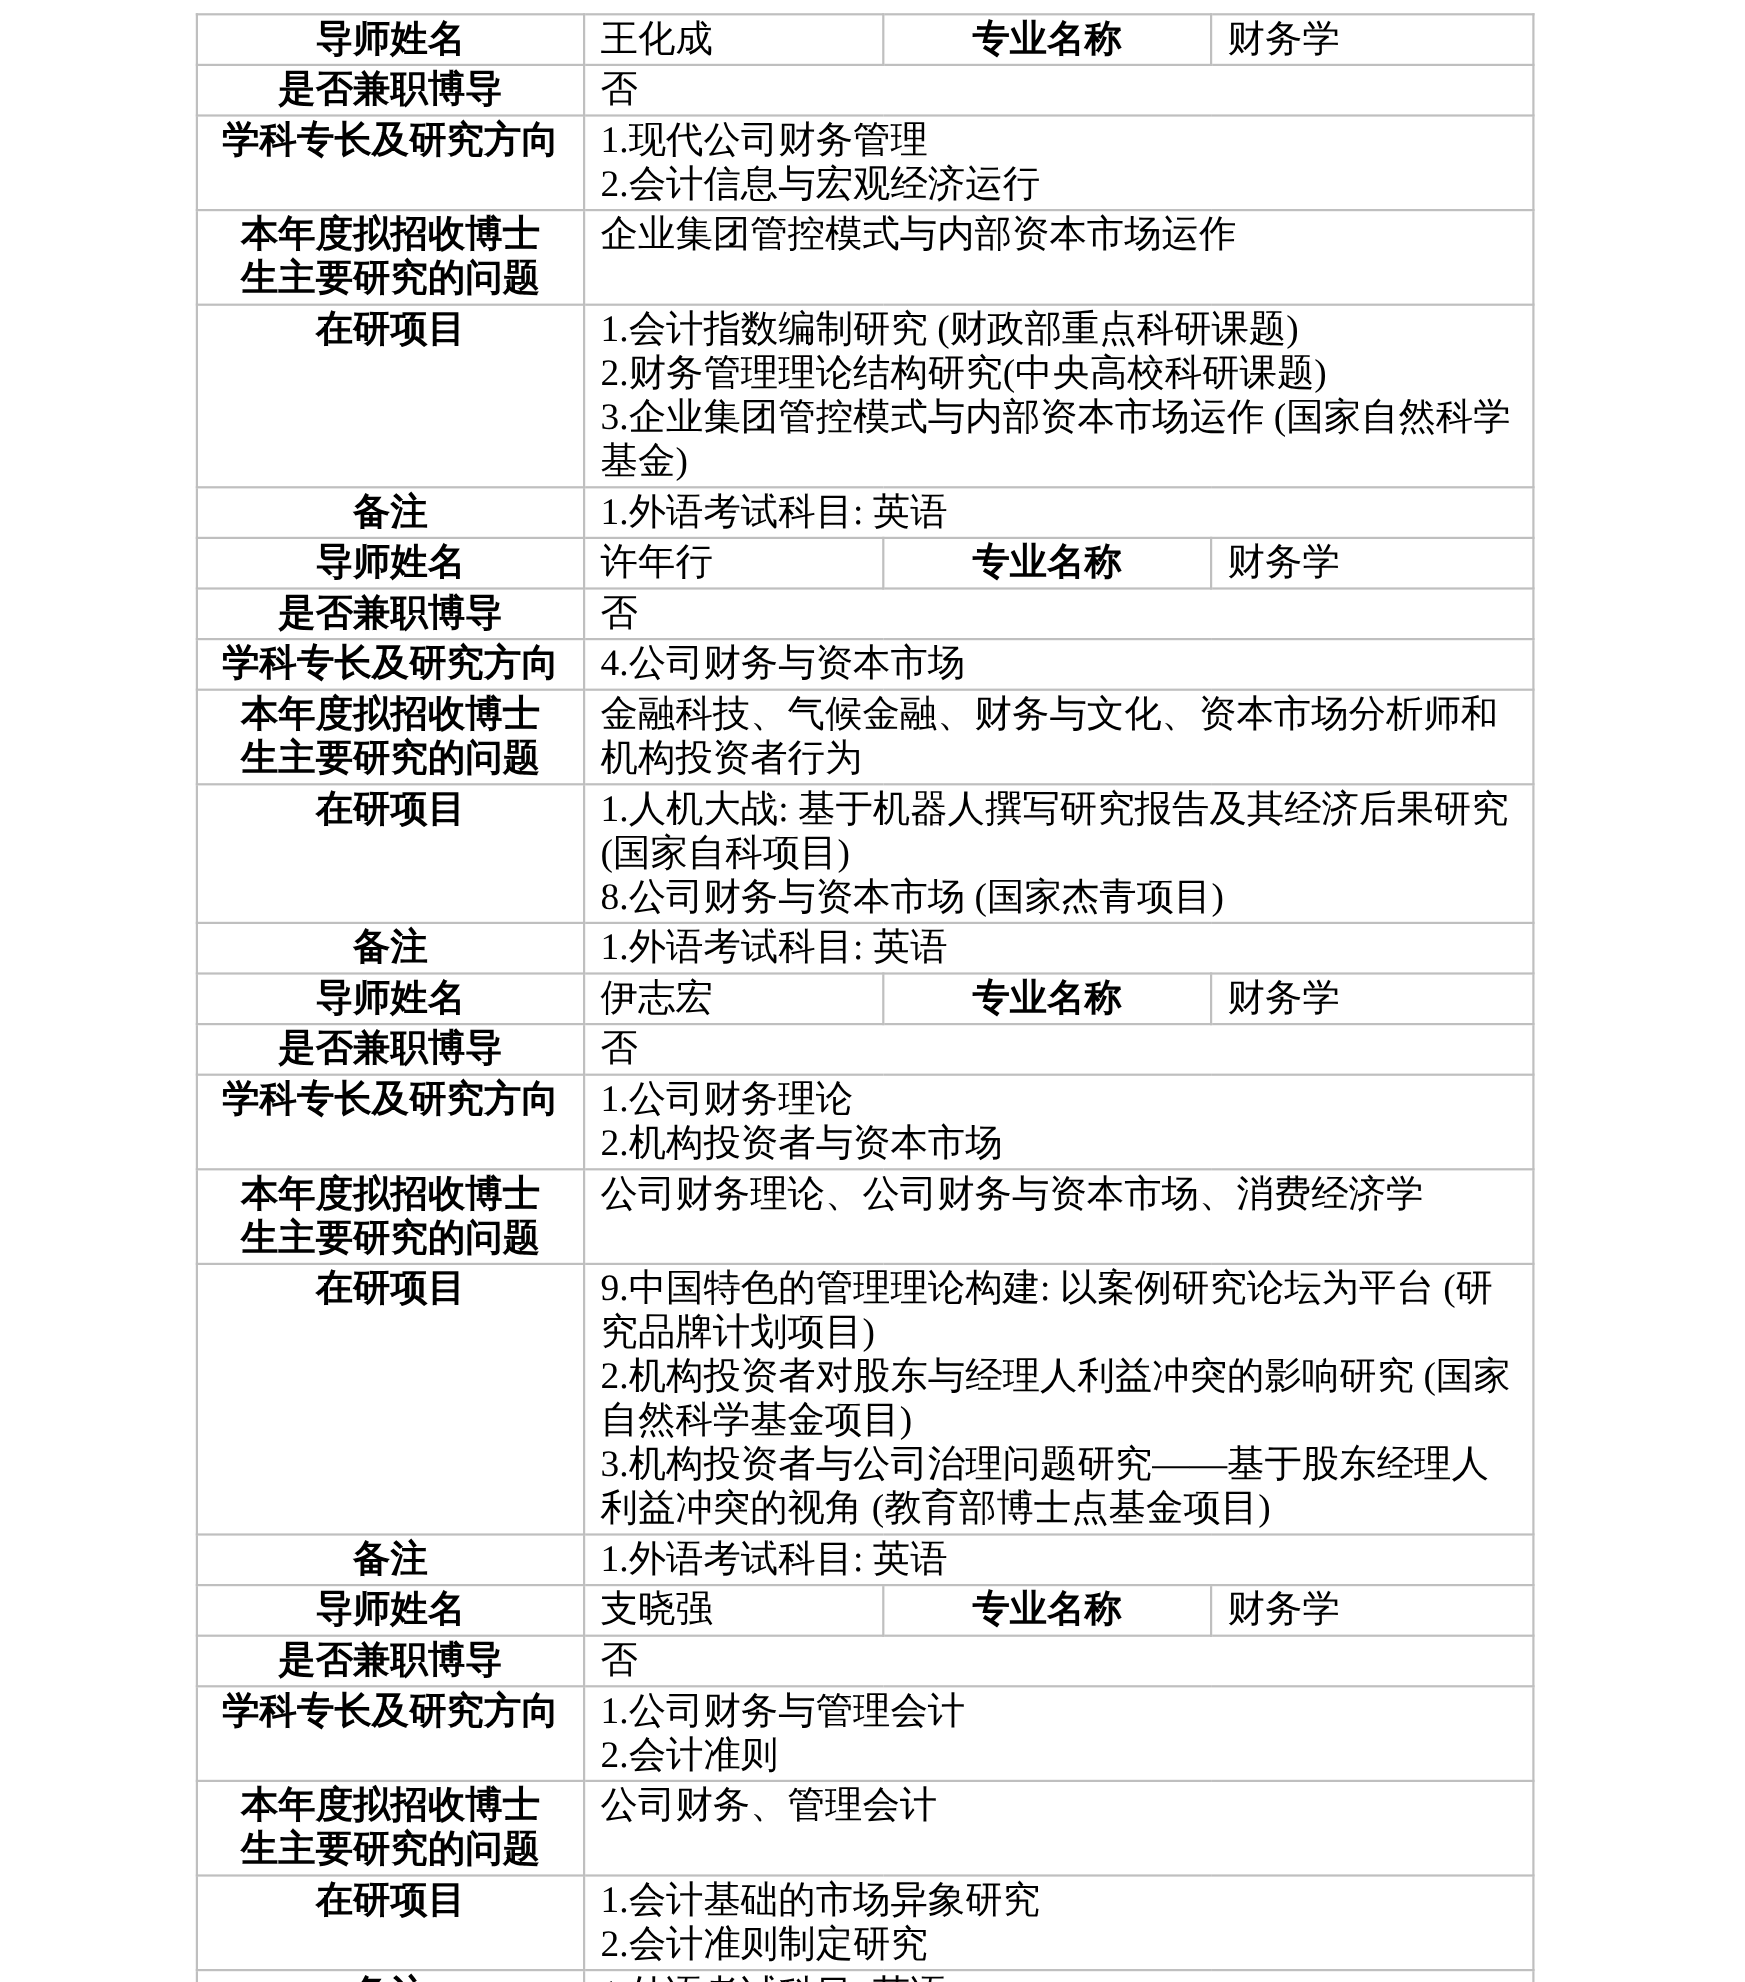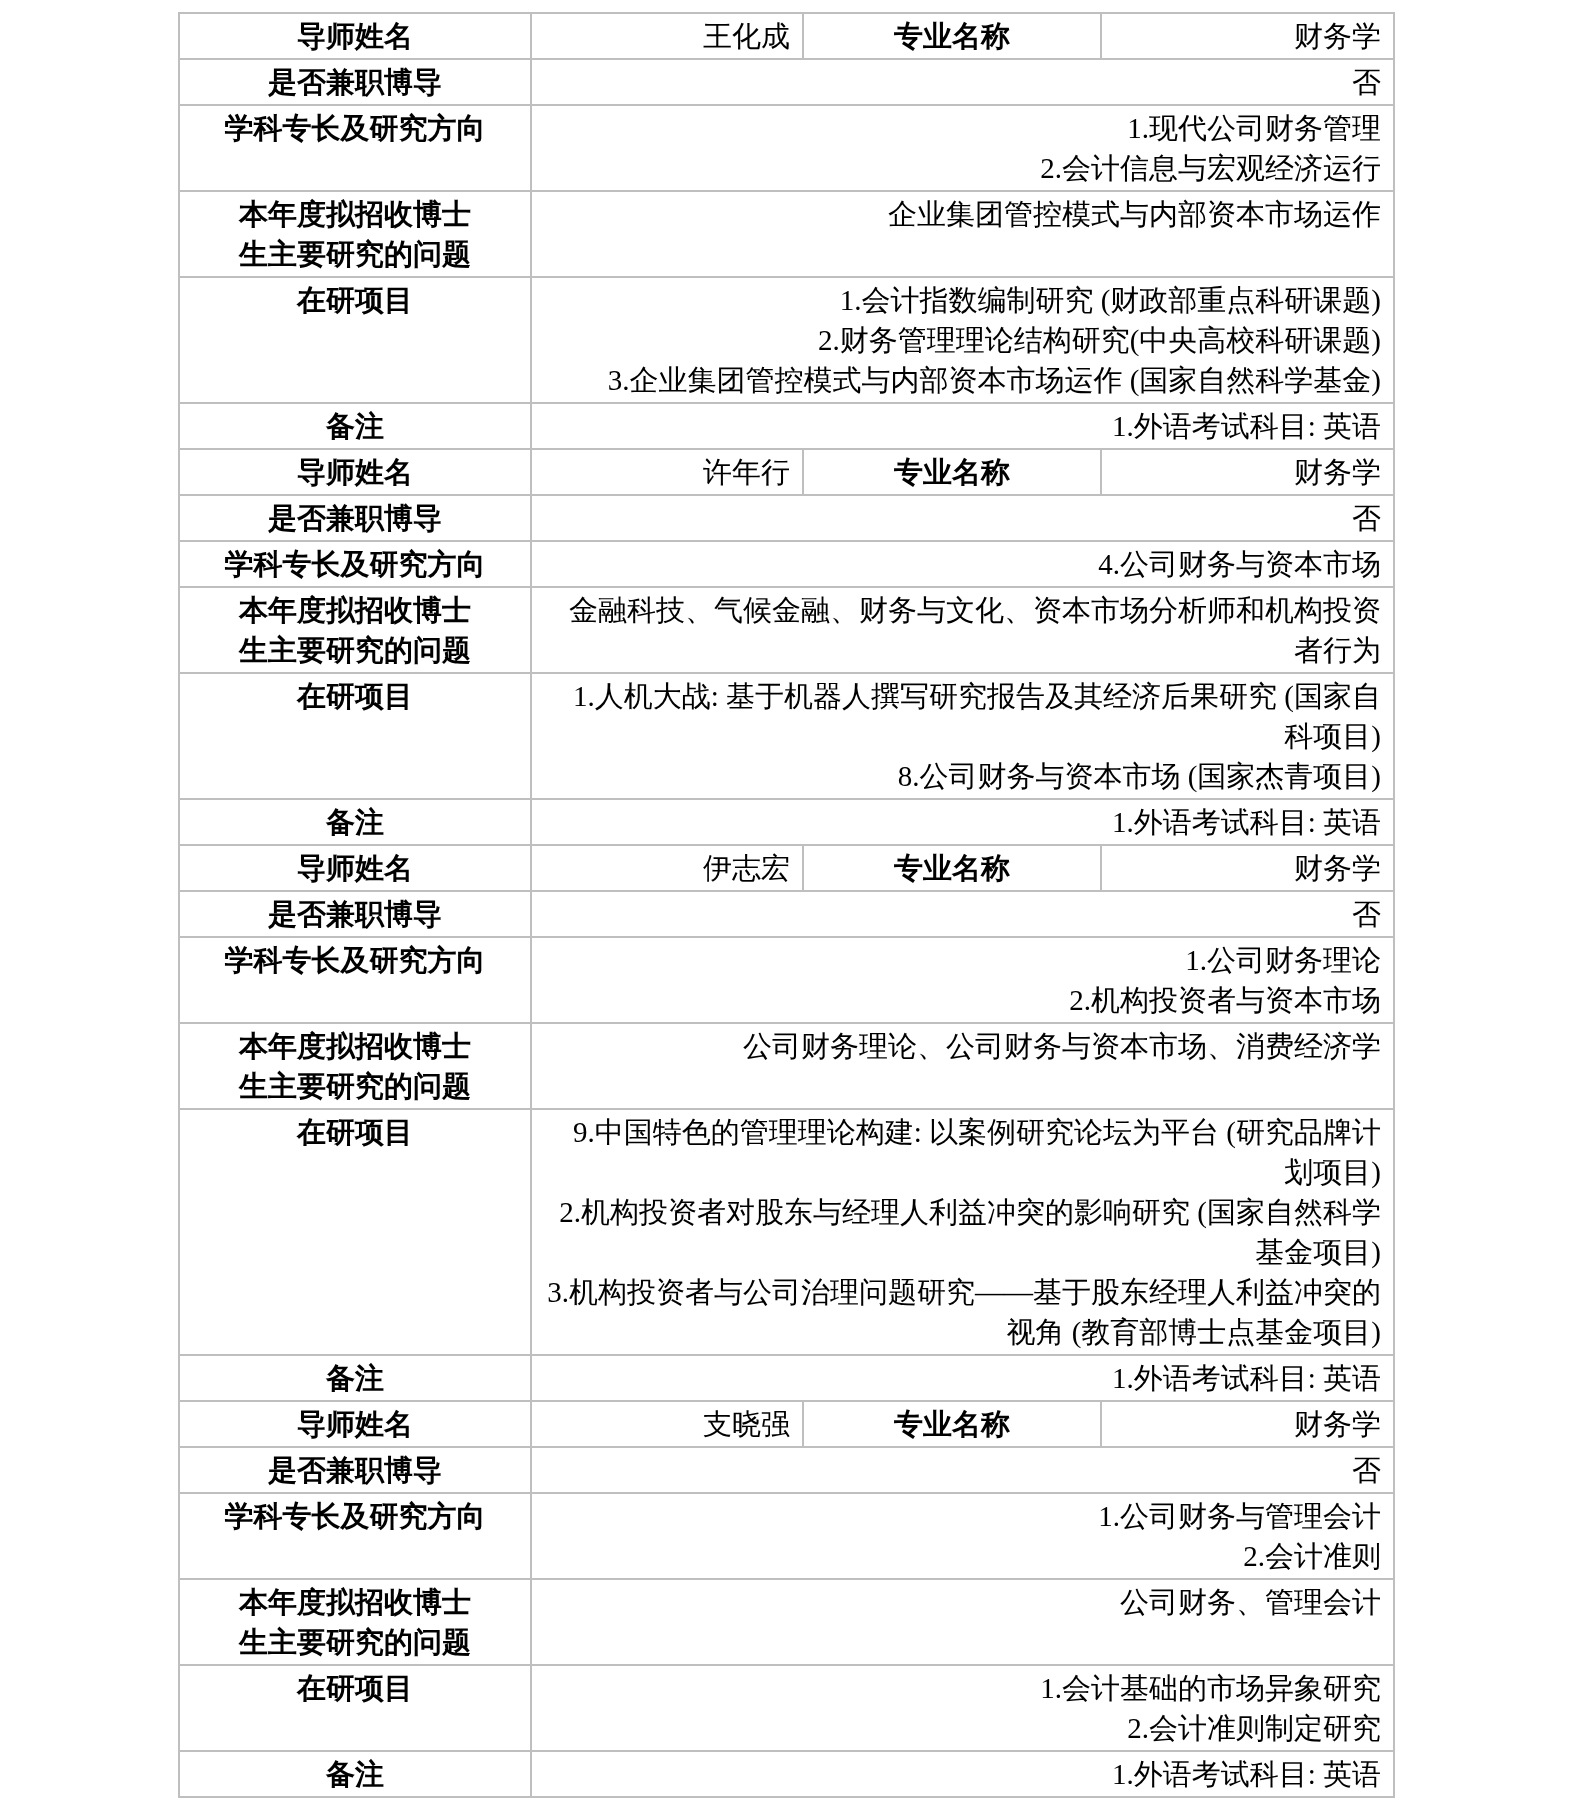--- a/index.html
+++ b/index.html
@@ -21,33 +21,33 @@
     width: 1215px;
     margin: 12px 0 0 178px;
     background: #ffffff;
   }
   col.c1 { width: 352px; }
   col.c2 { width: 272px; }
   col.c3 { width: 298px; }
   col.c4 { width: 293px; }
   td {
     border: 2px solid #bfbfbf;
-    font-size: 29px;
+    font-size: 34px;
     line-height: 40px;
     vertical-align: top;
     white-space: pre-line;
     overflow: hidden;
   }
   td.lbl {
     font-weight: bold;
     text-align: center;
     padding: 2px 4px;
   }
   td.val {
-    text-align: right;
+    text-align: left;
     padding: 2px 12px 2px 14px;
   }
 </style>
 </head>
 <body>
 
 <div class="page">
   <table class="doc-table">
     <colgroup>
         <col class="c1">

